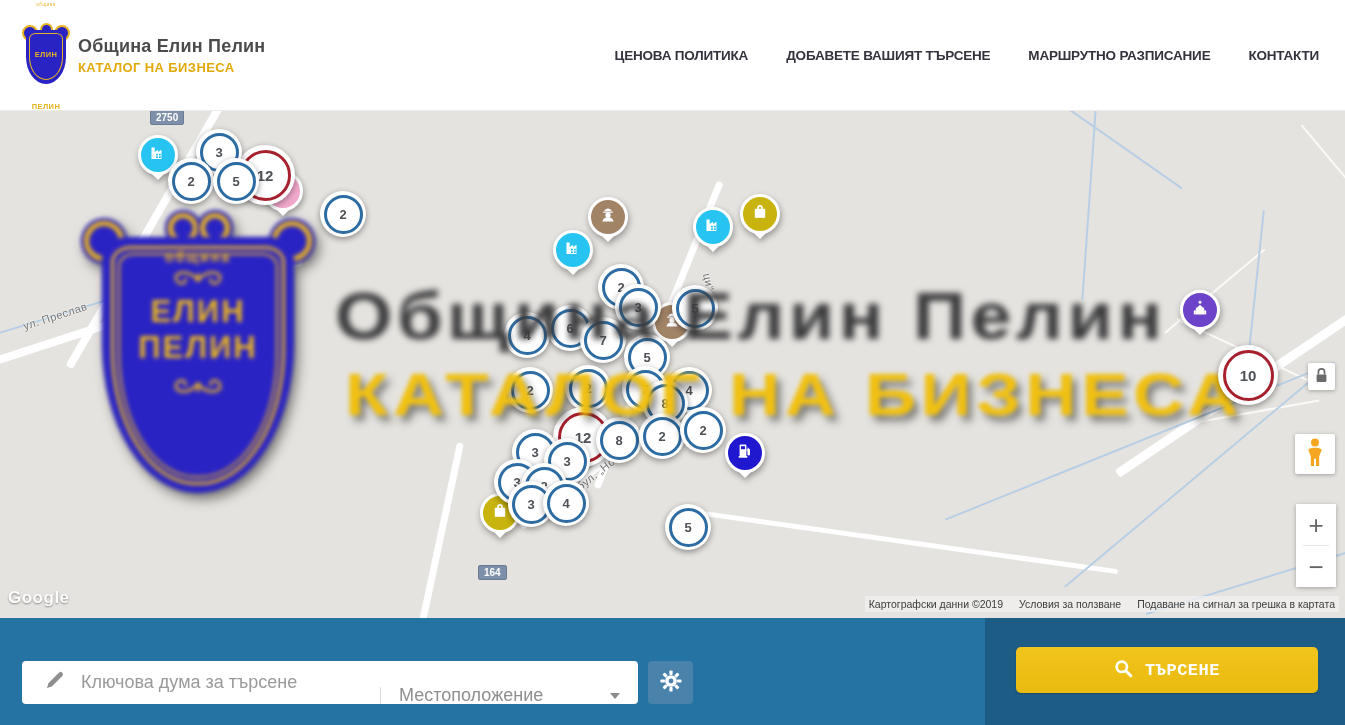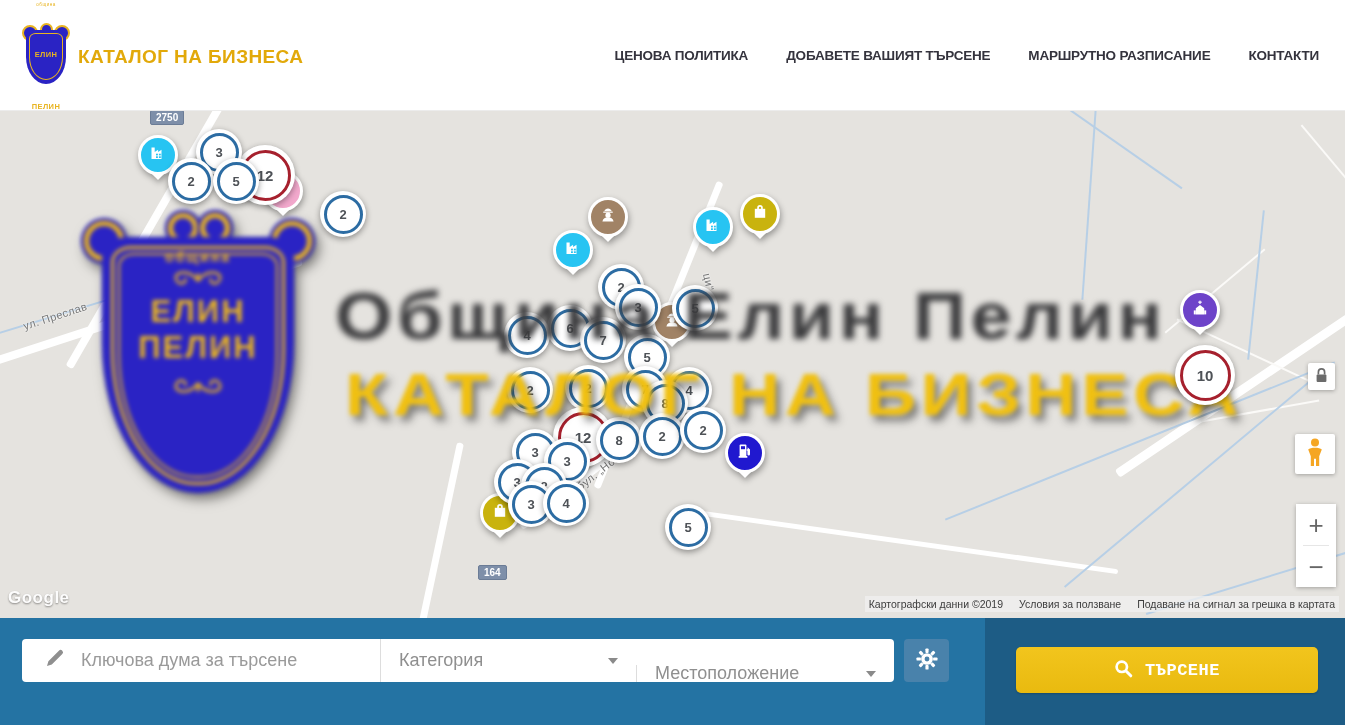--- a/index.html
+++ b/index.html
@@ -13,21 +13,21 @@
   .mini-crest{position:relative;width:44px;height:58px;flex:0 0 auto;}
   .mini-crest .mc-body{position:absolute;left:2px;right:2px;top:4px;bottom:0;background:#2a23c4;
           border-radius:10px 10px 22px 22px / 8px 8px 30px 30px;}
   .mini-crest .mc-inner{position:absolute;left:5px;right:5px;top:7px;bottom:4px;border:1px solid #e8b421;
           border-radius:7px 7px 18px 18px / 6px 6px 24px 24px;display:flex;flex-direction:column;
           align-items:center;justify-content:center;gap:1px;}
   .mini-crest .mc-curl{position:absolute;width:12px;height:12px;border:2px solid #e8b421;background:#2a23c4;border-radius:50%;}
   .mc-top{font-size:4.5px;color:#e8b421;letter-spacing:.5px;}
   .mc-name{font-size:7.5px;font-weight:bold;color:#e8b421;line-height:8px;letter-spacing:.4px;margin-top:43px;}
   .brand-title{font-size:18px;font-weight:bold;color:#4b4b4b;letter-spacing:.2px;}
-  .brand-subtitle{font-size:19px;font-weight:bold;color:#e2a90a;letter-spacing:.4px;margin-top:3px;}
+  .brand-subtitle{font-size:13px;font-weight:bold;color:#e2a90a;letter-spacing:.4px;margin-top:3px;}
   .nav{position:absolute;right:26px;top:0;height:110px;display:flex;align-items:center;gap:38px;}
   .nav-item{font-size:13.5px;font-weight:bold;color:#34333d;letter-spacing:-.2px;cursor:pointer;white-space:nowrap;}
 
   
   .map{position:absolute;left:0;top:110px;width:1345px;height:508px;background:#e5e3df;overflow:hidden;}
   .road{position:absolute;background:#fff;height:8px;border-radius:3px;z-index:1;}
   .roadv{position:absolute;background:#fff;width:7px;border-radius:3px;z-index:1;}
   .roadthin{position:absolute;background:#fbfaf8;height:2px;z-index:1;}
   .stream{position:absolute;background:#b7cfe6;height:2px;z-index:2;}
   .street-label{position:absolute;color:#757575;font-size:11px;letter-spacing:.4px;z-index:3;
@@ -88,21 +88,21 @@
           display:flex;align-items:center;justify-content:center;}
   .zoomctl{position:absolute;left:1296px;top:394px;width:40px;background:#fff;border-radius:2px;
           box-shadow:0 1px 4px rgba(0,0,0,.3);z-index:70;display:flex;flex-direction:column;align-items:center;}
   .zoomctl button{border:0;background:#fff;width:40px;height:41px;font-size:26px;color:#666;cursor:pointer;
           line-height:1;font-family:inherit;}
   .zdiv{width:26px;height:1px;background:#e6e6e6;}
 
   
   .searchbar{position:absolute;left:0;top:618px;width:1345px;height:107px;background:#2473a3;z-index:100;}
   .sb-right{position:absolute;right:0;top:0;width:360px;height:107px;background:#1d5c85;}
-  .filters{position:absolute;left:22px;top:21px;display:flex;align-items:stretch;}
+  .filters{position:absolute;left:22px;top:43px;display:flex;align-items:stretch;}
   .filter-box{display:flex;background:#fff;border-radius:4px;height:43px;overflow:hidden;}
   .f-keyword{display:flex;align-items:center;width:336px;padding-left:22px;gap:14px;}
   .f-keyword input{border:0;outline:none;font-family:inherit;font-size:18px;color:#444;width:260px;}
   .f-keyword input::placeholder{color:#9a9a9a;}
   .f-select{display:flex;align-items:center;justify-content:space-between;border-left:1px solid #ddd;
           padding:0 18px;cursor:pointer;}
   .f-select.cat{width:219px;} .f-select.loc{width:221px;margin-top:26px;}
   .f-select .val{font-size:18px;color:#8f8f8f;}
   .caret{width:0;height:0;border-left:5px solid transparent;border-right:5px solid transparent;
           border-top:6px solid #8a8a8a;}
@@ -123,20 +123,21 @@
       <span class="mc-curl" style="right:-2px;top:-1px;"></span>
       <span class="mc-curl" style="left:16px;top:-3px;width:9px;height:9px;"></span>
       <div class="mc-body"></div>
       <div class="mc-inner">
         <span class="mc-top">община</span>
         <span class="mc-name">ЕЛИН</span>
         <span class="mc-name">ПЕЛИН</span>
       </div>
     </div>
     <div class="brand-text">
+      <div class="brand-title">Община Елин Пелин</div>
       <div class="brand-subtitle">КАТАЛОГ НА БИЗНЕСА</div>
     </div>
   </div>
   <nav class="nav" id="nav">
       <span class="nav-item">ЦЕНОВА ПОЛИТИКА</span>
       <span class="nav-item">ДОБАВЕТЕ ВАШИЯТ ТЪРСЕНЕ</span>
       <span class="nav-item">МАРШРУТНО РАЗПИСАНИЕ</span>
       <span class="nav-item">КОНТАКТИ</span>
     </nav>
 </div>
@@ -436,21 +437,21 @@
       <div class="cluster normal " style="left: 543px; top: 370px;">
         <div class="ring">
           <span>4</span>
         </div>
       </div>
       <div class="cluster normal " style="left: 665px; top: 394px;">
         <div class="ring">
           <span>5</span>
         </div>
       </div>
-      <div class="cluster big red" style="left: 1175px; top: 235px; z-index: 50;">
+      <div class="cluster big red" style="left: 1218px; top: 235px; z-index: 50;">
         <div class="ring">
           <span>10</span>
         </div>
       </div>
     </div>
 
   <div class="wm-crest">
     <span class="wc-curl" style="left:2px;top:6px;width:30px;height:30px;"></span>
     <span class="wc-curl" style="right:2px;top:6px;width:30px;height:30px;"></span>
     <span class="wc-curl" style="left:86px;top:-2px;width:20px;height:20px;"></span>
@@ -510,24 +511,20 @@
   <div class="filters">
     <div class="filter-box">
       <div class="f-keyword">
         <span>
           <svg width="21" height="21" viewBox="0 0 21 21">
               <path fill="#8f8f8f" d="M3 18l1.4-4.8L14.9 2.7a2.4 2.4 0 0 1 3.4 3.4L7.8 16.6 3 18z"></path>
             </svg>
         </span>
         <input type="text" placeholder="Ключова дума за търсене" style="">
       </div>
-      <div class="f-select cat">
-        <span class="val">Категория</span>
-        <span class="caret"></span>
-      </div>
       <div class="f-select loc">
         <span class="val">Местоположение</span>
         <span class="caret"></span>
       </div>
     </div>
     <button class="gear-btn">
       <span id="gear-slot"><svg width="22" height="22" viewBox="0 0 18 18">
             <g fill="#fff">
               <circle cx="9" cy="9" r="4.8"></circle>
               <rect x="7.7" y="0.4" width="2.6" height="3.6" rx=".7" transform="rotate(0 9 9)"></rect>

